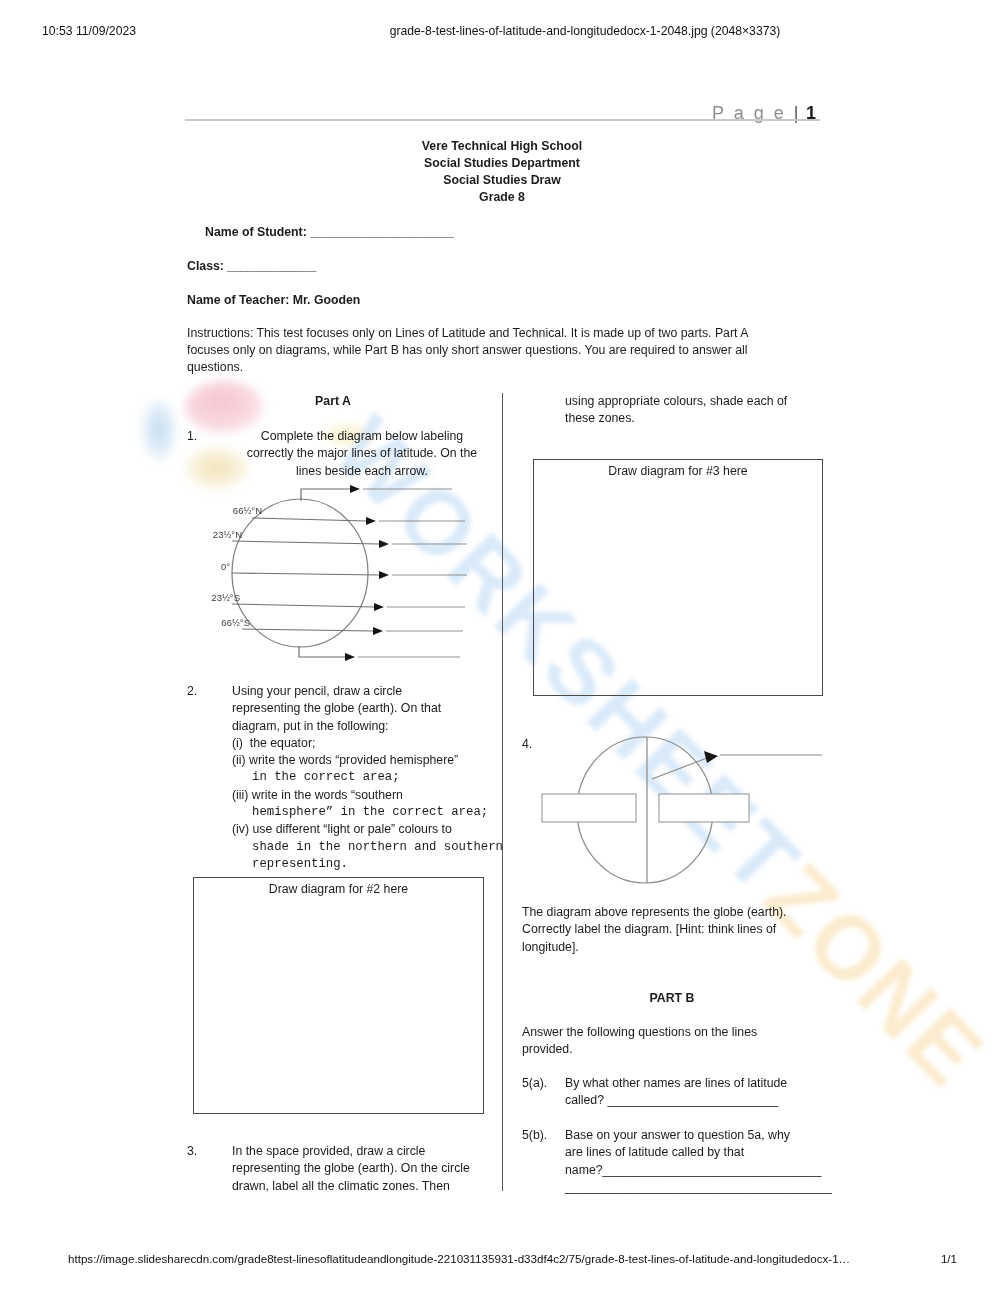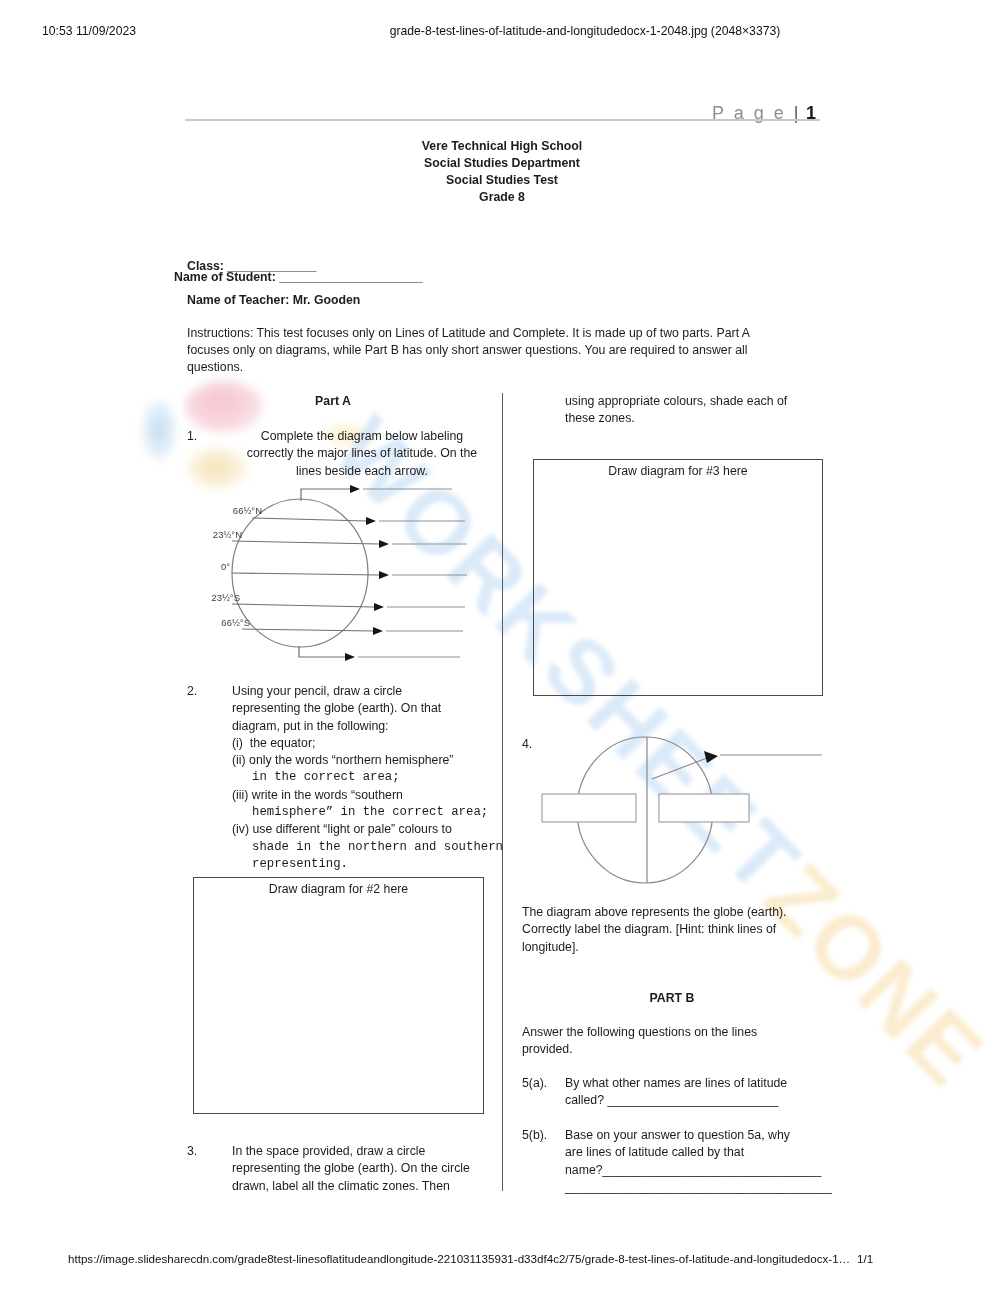--- a/index.html
+++ b/index.html
@@ -45,31 +45,31 @@
     <div class="abs header-txt" style="left:42px;top:24px;">10:53 11/09/2023</div>
     <div class="abs header-txt ctr" style="left:285px;top:24px;width:600px;">grade-8-test-lines-of-latitude-and-longitudedocx-1-2048.jpg (2048×3373)</div>
 
     <div class="abs pagemark" style="left:640px;top:103px;width:176px;text-align:right;"><span>P a g e</span>&nbsp;<span class="sep">|</span>&nbsp;<span class="num">1</span></div>
     <div class="hrule" style="left:185px;top:119px;width:635px;"></div>
 
     <div class="abs txt b ctr" style="left:187px;top:138px;width:630px;line-height:17px;">
 
     <div class="line">Vere Technical High School</div>
         <div class="line">Social Studies Department</div>
-        <div class="line">Social Studies Test</div>
+        <div class="line">Social Studies Draw</div>
         <div class="line">Grade 8</div>
       </div>
 
-    <div class="abs txt b" style="left:174px;top:224px;margin-top:45px;">Name of Student: _____________________</div>
+    <div class="abs txt b" style="left:205px;top:224px;">Name of Student: _____________________</div>
     <div class="abs txt b" style="left:187px;top:258px;">Class: _____________</div>
     <div class="abs txt b" style="left:187px;top:292px;">Name of Teacher: Mr. Gooden</div>
 
     <div class="abs txt" style="left:187px;top:325px;width:650px;line-height:17.2px;">
 
-    <div class="line">Instructions: This test focuses only on Lines of Latitude and Complete. It is made up of two parts. Part A</div>
+    <div class="line">Instructions: This test focuses only on Lines of Latitude and Technical. It is made up of two parts. Part A</div>
         <div class="line">focuses only on diagrams, while Part B has only short answer questions. You are required to answer all</div>
         <div class="line">questions.</div>
       </div>
 
     <div class="vrule" style="left:502px;top:393px;height:798px;"></div>
 
     <div class="abs txt b ctr" style="left:187px;top:393px;width:292px;"><span class="u">Part A</span></div>
 
     <div class="abs txt" style="left:187px;top:428px;">1.</div>
     <div class="abs txt" style="left:232px;top:428px;width:260px;text-align:center;">
@@ -116,21 +116,21 @@
       <line x1="218" y1="179" x2="320" y2="179" stroke="#8f8f8f" stroke-width="1.1"></line>
     </svg>
 
     <div class="abs txt" style="left:187px;top:683px;">2.</div>
     <div class="abs txt" style="left:232px;top:683px;width:268px;line-height:17.3px;">
 
     <div class="line">Using your pencil, draw a circle</div>
         <div class="line">representing the globe (earth). On that</div>
         <div class="line">diagram, put in the following:</div>
         <div class="line">(i)  the equator;</div>
-        <div class="line">(ii) only the words “northern hemisphere”</div>
+        <div class="line">(ii) write the words “provided hemisphere”</div>
         <div class="line ind">in the correct area;</div>
         <div class="line">(iii) write in the words “southern</div>
         <div class="line ind">hemisphere” in the correct area;</div>
         <div class="line">(iv) use different “light or pale” colours to</div>
         <div class="line ind">shade in the northern and southern</div>
         <div class="line ind">representing.</div>
       </div>
 
     <div class="drawbox" style="left:193px;top:877px;width:289px;height:235px;">
       <div class="txt cap">Draw diagram for #2 here</div>
@@ -188,16 +188,16 @@
     <div class="abs txt" style="left:522px;top:1127px;">5(b).</div>
     <div class="abs txt" style="left:565px;top:1127px;width:270px;">
 
     <div class="line">Base on your answer to question 5a, why</div>
         <div class="line">are lines of latitude called by that</div>
         <div class="line">name?________________________________</div>
         <div class="line">_______________________________________</div>
       </div>
 
     <div class="abs footer-txt" style="left:42px;top:1252px;margin-left:26px;">https://image.slidesharecdn.com/grade8test-linesoflatitudeandlongitude-221031135931-d33df4c2/75/grade-8-test-lines-of-latitude-and-longitudedocx-1…</div>
-    <div class="abs footer-txt" style="left:857px;top:1252px;width:100px;">1/1</div>
+    <div class="abs footer-txt" style="left:857px;top:1252px;width:100px;text-align:right;">1/1</div>
 
   </div>
 </div>
 
 </body></html>

